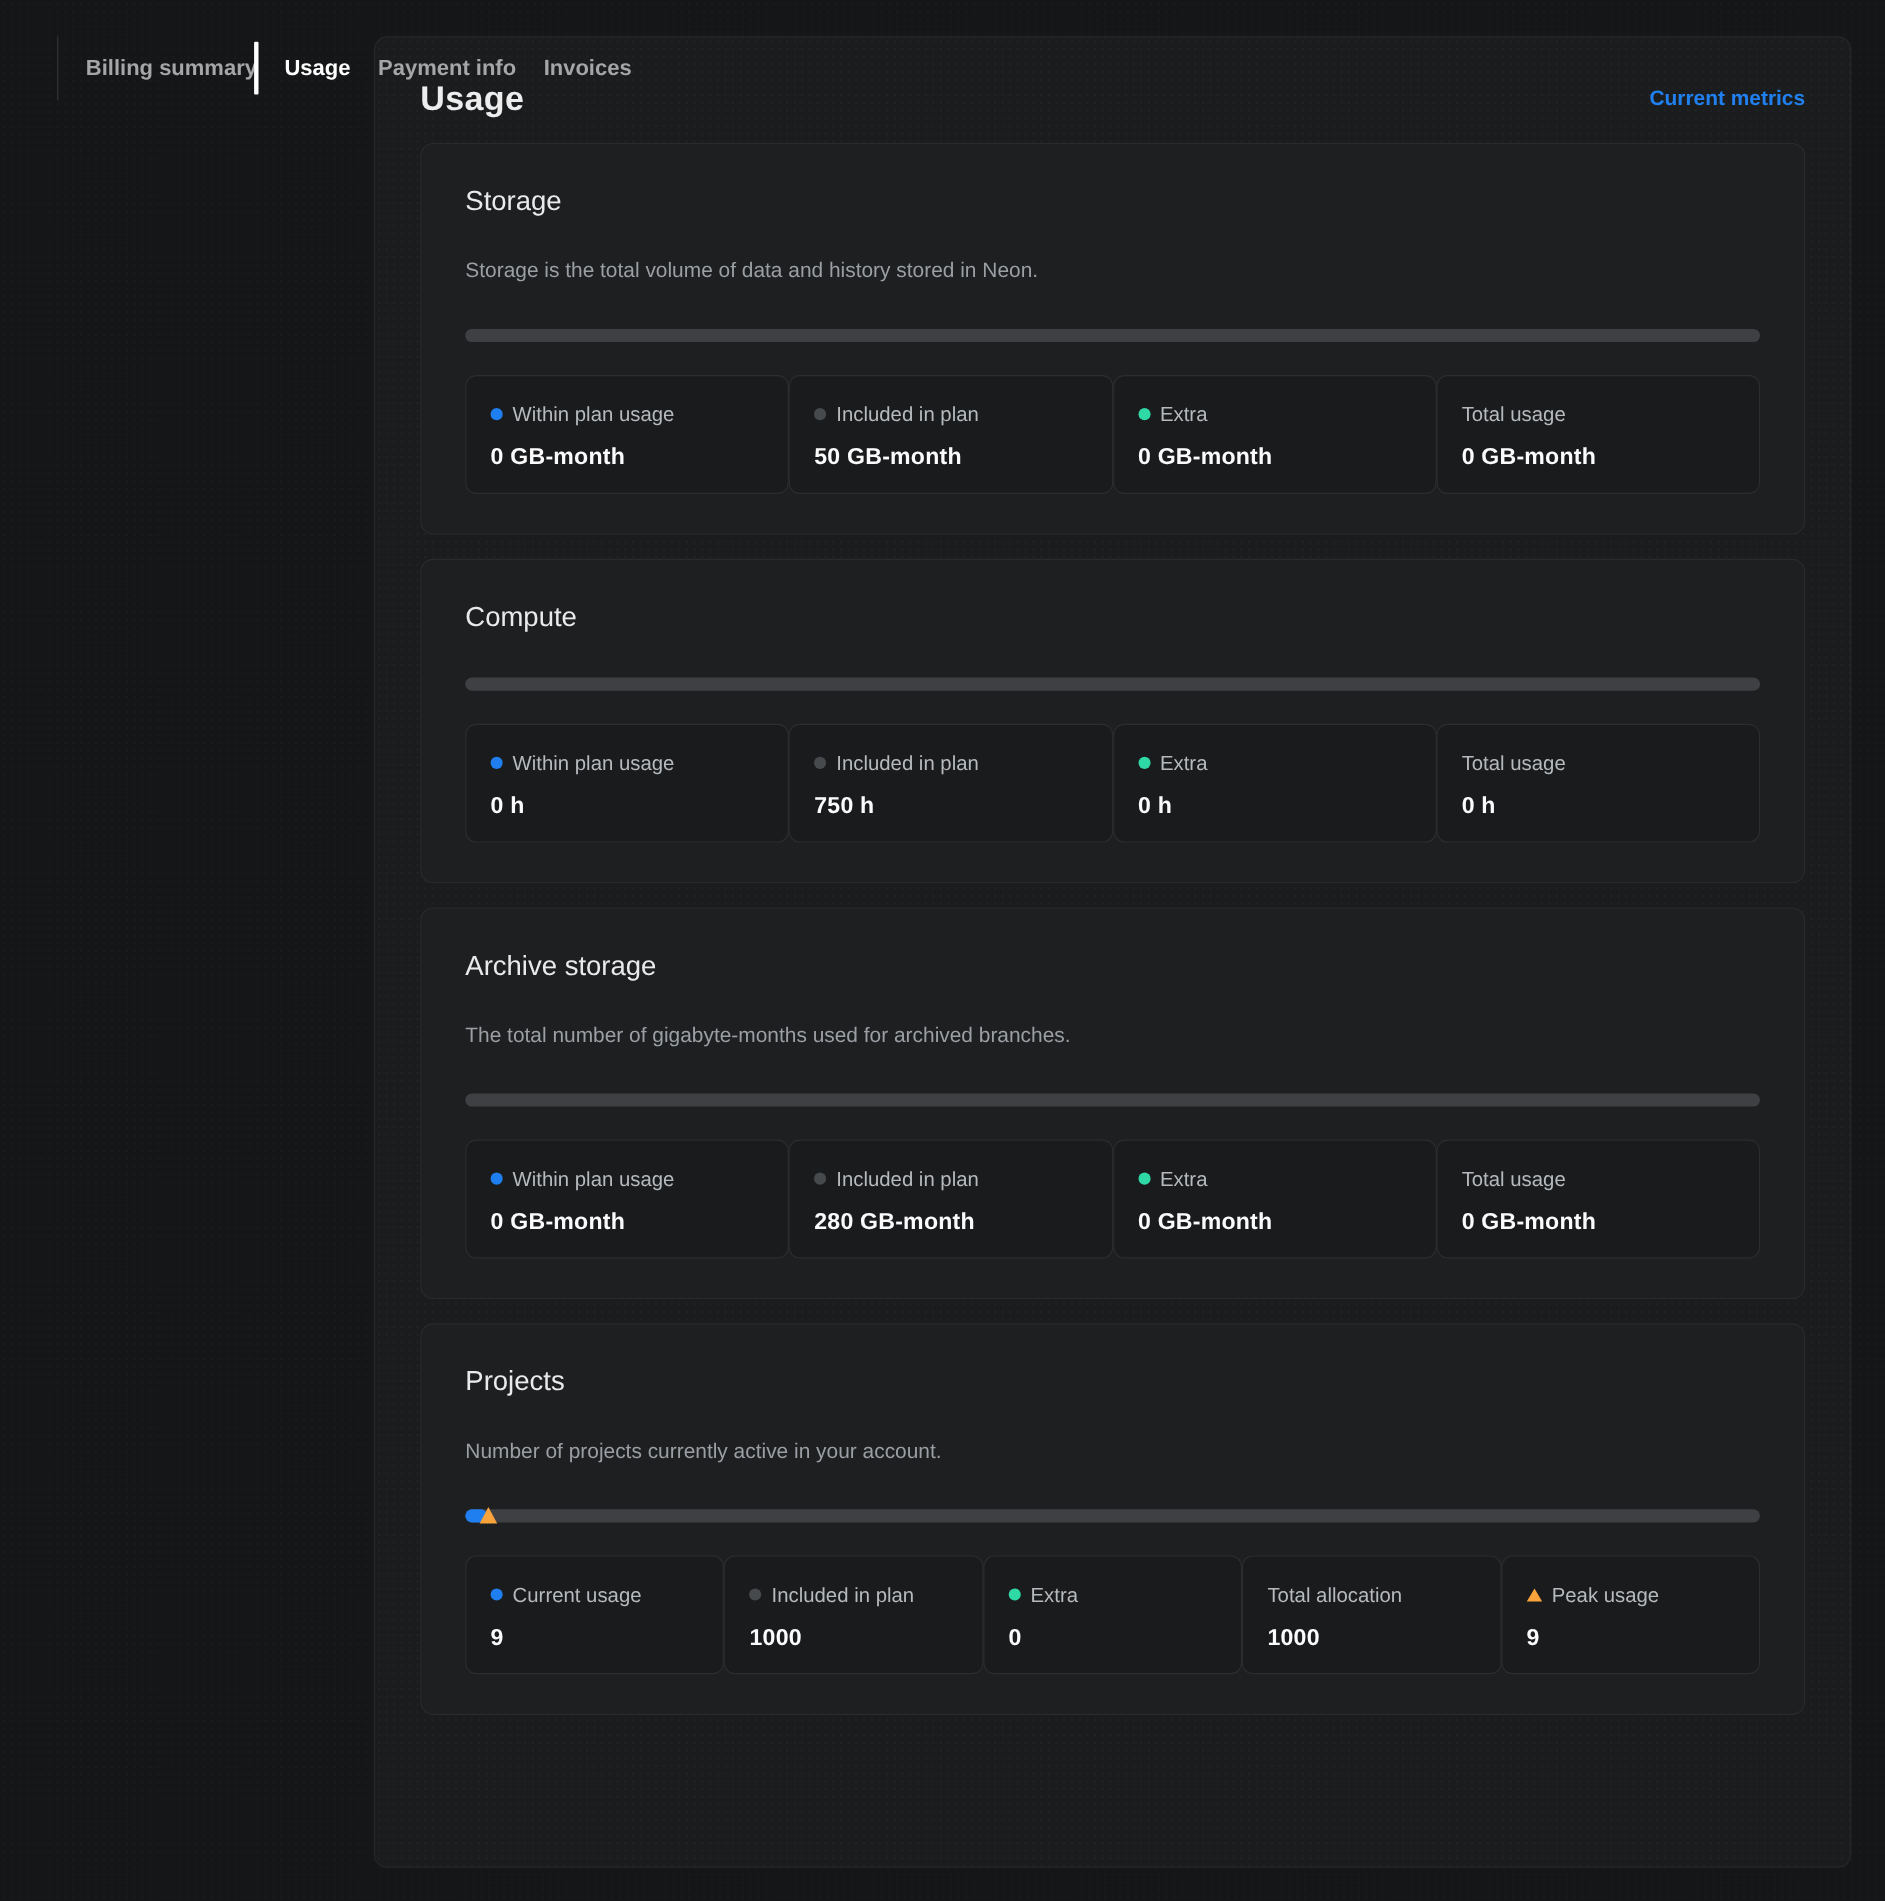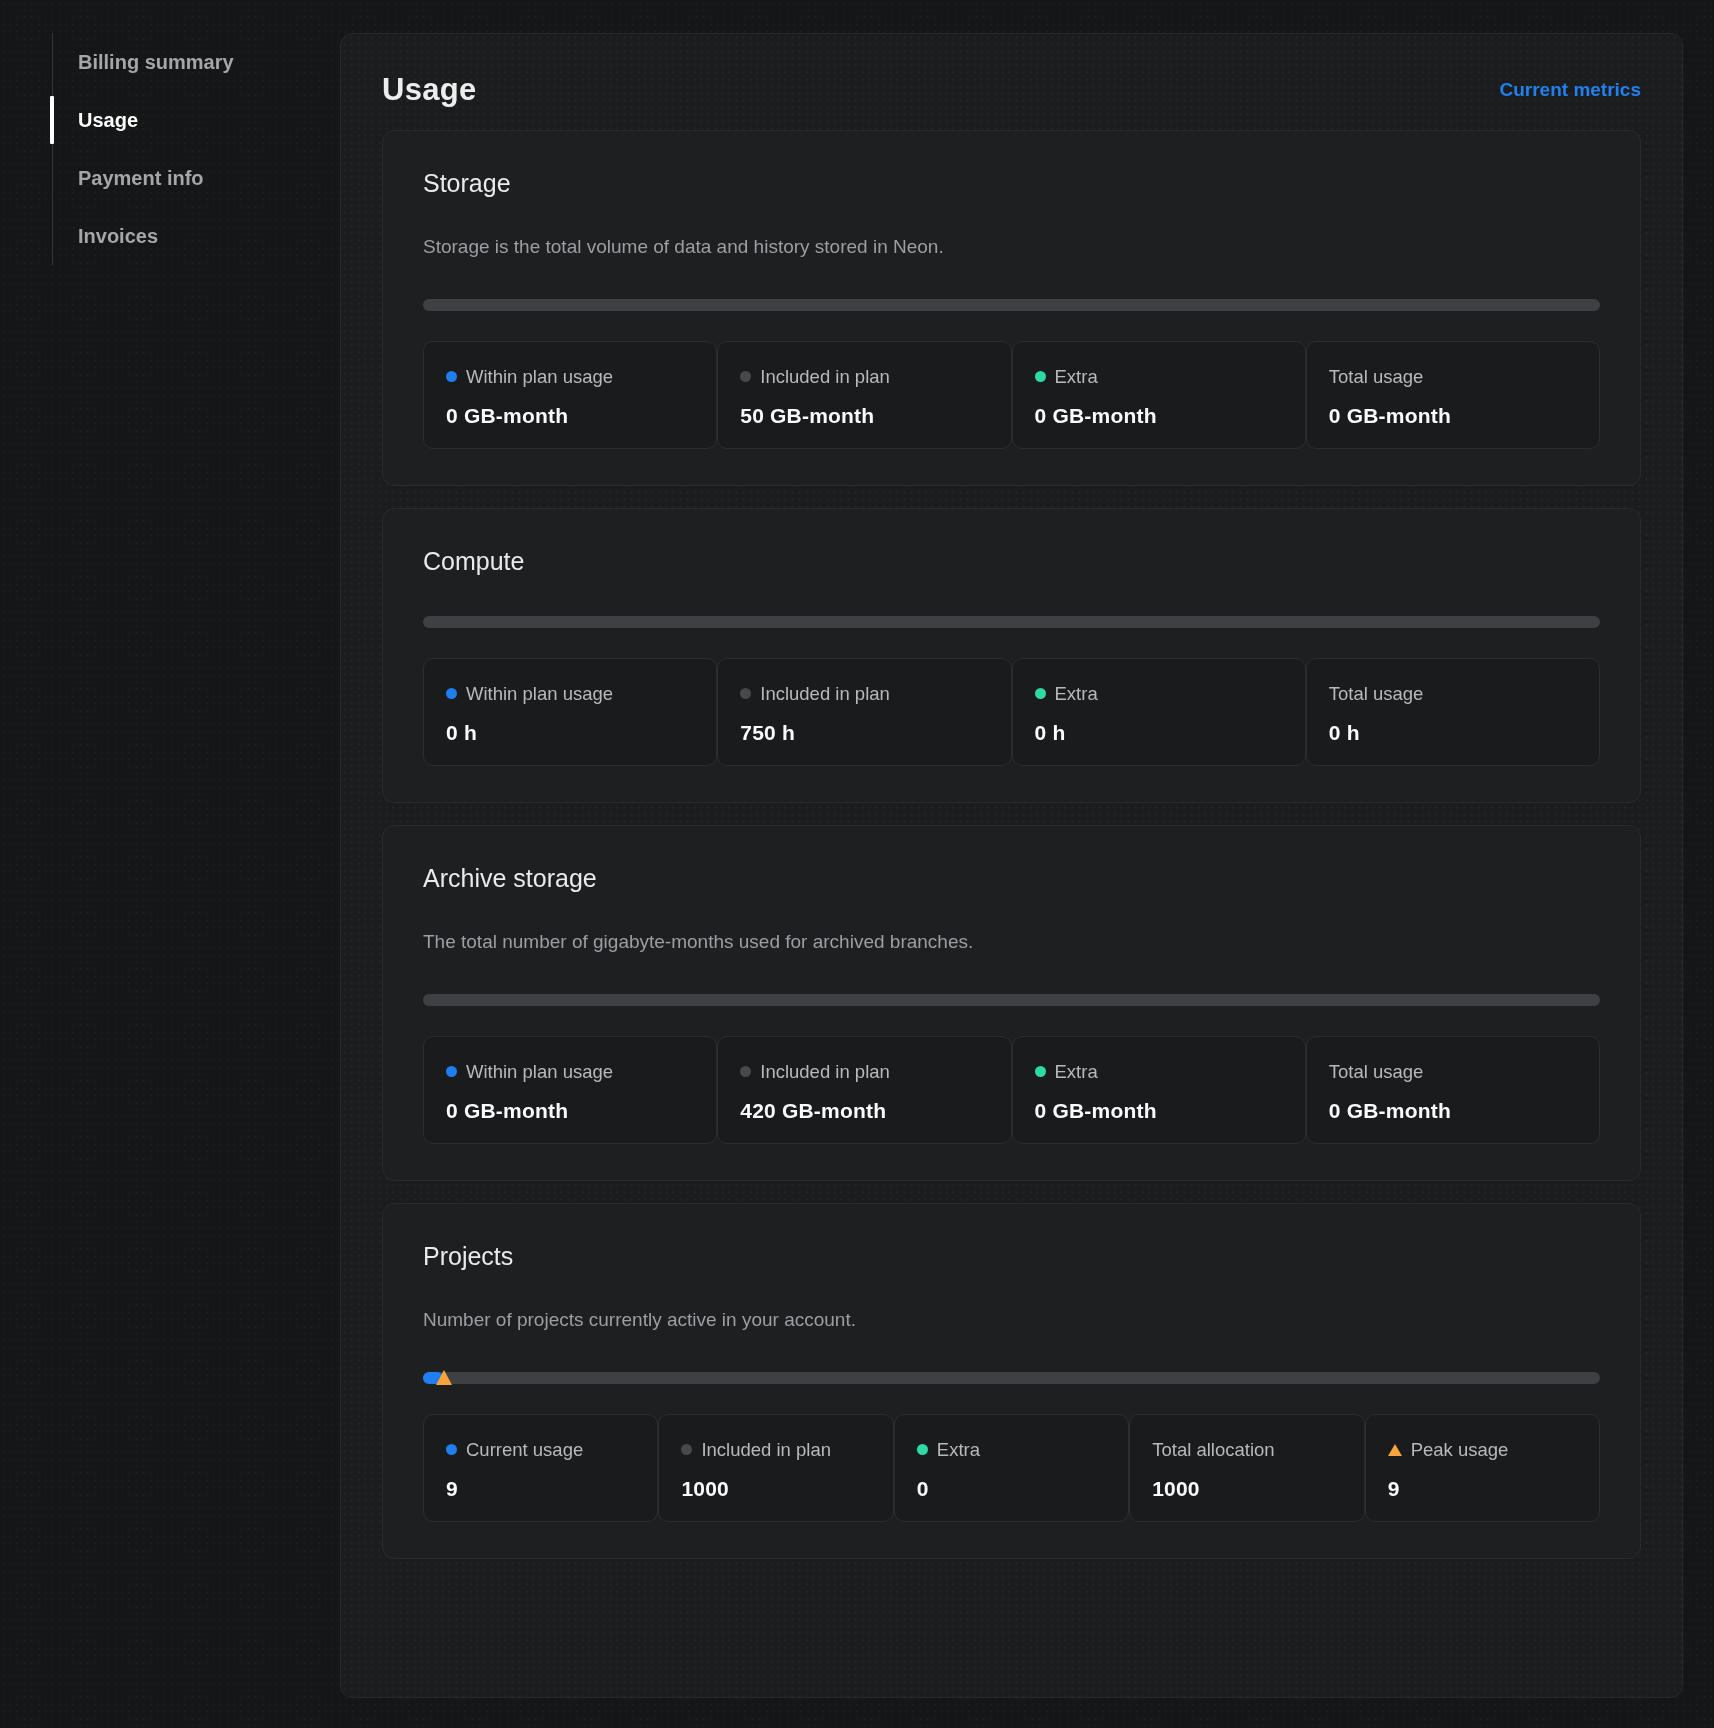--- a/index.html
+++ b/index.html
@@ -9,21 +9,21 @@
     background-image: radial-gradient(rgba(255,255,255,0.022) 1px, transparent 1.2px);
     background-size: 7px 7px;
     font-family: "Liberation Sans", sans-serif;
     color: #e8e8e8;
     overflow: hidden;
   }
   .layout { display: flex; padding-top: 33px; height: 100%; }
 
   
   .sidebar { flex: 0 0 340px; width: 340px; padding-left: 52px; }
-  .nav { border-left: 1px solid #343537; display: flex; flex-direction: column; }
+  .nav { border-left: 1px solid #343537; display: flex; }
   .nav-item {
     position: relative;
     padding: 18px 0 18px 25px;
     font-size: 20px; font-weight: 600; line-height: 22px;
     color: #a4a6a8; cursor: pointer; white-space: nowrap;
   }
   .nav-item.active { color: #ffffff; }
   .nav-item.active::before {
     content: ""; position: absolute; left: -3px; top: 5px; bottom: 5px;
     width: 4px; background: #ffffff; border-radius: 1px;
@@ -182,21 +182,21 @@
             <span class="dot dot-blue"></span>
             <span class="txt">Within plan usage</span>
           </div>
           <div class="stat-value">0 GB-month</div>
         </div>
         <div class="stat-box">
           <div class="stat-label">
             <span class="dot dot-gray"></span>
             <span class="txt">Included in plan</span>
           </div>
-          <div class="stat-value">420 GB-month</div>
+          <div class="stat-value">280 GB-month</div>
         </div>
         <div class="stat-box">
           <div class="stat-label">
             <span class="dot dot-green"></span>
             <span class="txt">Extra</span>
           </div>
           <div class="stat-value">0 GB-month</div>
         </div>
         <div class="stat-box">
           <div class="stat-label">

